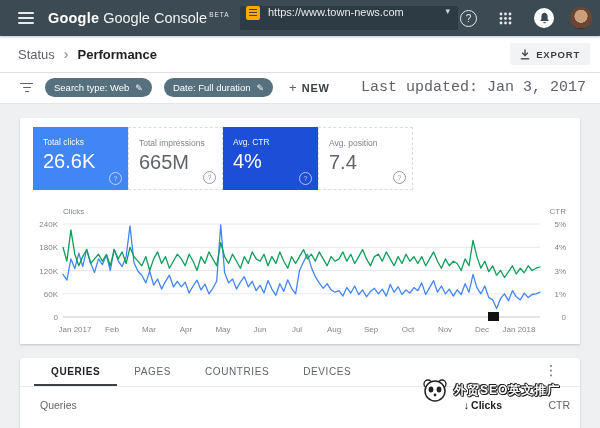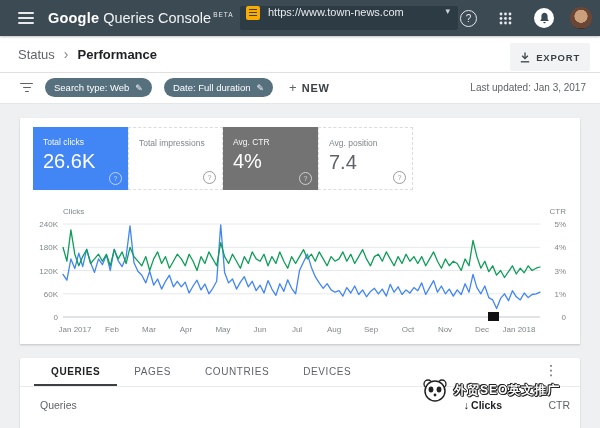--- a/index.html
+++ b/index.html
@@ -25,35 +25,35 @@
   .apps-icon{margin-right:22px;cursor:pointer;display:block;}
   .bell-wrap{width:20px;height:20px;background:#fff;border-radius:50%;display:flex;align-items:center;justify-content:center;margin-right:16px;cursor:pointer;}
   .avatar{width:22px;height:22px;border-radius:50%;margin-right:8px;cursor:pointer;
      background:radial-gradient(circle at 50% 42%, #caa07c 0 38%, #6b4634 40% 72%, #3e2a22 73% 100%);}
 
   
   .crumb-bar{position:absolute;left:0;top:36px;width:600px;height:36px;background:#fff;border-bottom:1px solid #e0e0e0;display:flex;align-items:center;z-index:4;}
   .crumb-section{margin-left:18px;font-size:13px;color:#5f6368;cursor:pointer;}
   .crumb-sep{margin:0 9px;color:#80868b;font-size:14px;}
   .crumb-page{font-size:13px;color:#202124;font-weight:600;}
-  .export-btn{position:absolute;right:10px;top:7px;height:28px;background:#f1f3f4;border-radius:2px;display:flex;align-items:center;padding:0 10px;cursor:pointer;}
+  .export-btn{position:absolute;right:10px;top:7px;height:22px;background:#f1f3f4;border-radius:2px;display:flex;align-items:center;padding:0 10px;cursor:pointer;}
   .export-btn svg{margin-right:6px;}
   .export-label{font-size:9.5px;letter-spacing:.8px;color:#3c4043;font-weight:600;}
 
   
   .filter-bar{position:absolute;left:0;top:72px;width:600px;height:31px;background:#fff;border-bottom:1px solid #e4e6e8;display:flex;align-items:center;z-index:3;}
   .funnel{width:13px;margin-left:20px;cursor:pointer;}
   .funnel span{display:block;height:1.5px;background:#5f6368;margin:2.5px auto;border-radius:1px;}
   .funnel .f1{width:13px;}.funnel .f2{width:8px;}.funnel .f3{width:4px;}
   .chip{height:19px;border-radius:10px;display:flex;align-items:center;color:#fff;font-size:9.5px;padding:0 9px;margin-left:12px;cursor:pointer;white-space:nowrap;justify-content:space-between;}
   .chip .pencil{margin-left:6px;font-size:9px;color:#fff;}
   .new-filter{display:flex;align-items:center;margin-left:16px;cursor:pointer;}
   .new-filter .plus{color:#5f6368;font-size:13px;margin-right:5px;}
   .new-filter .nlabel{font-size:11px;letter-spacing:.8px;color:#3c4043;font-weight:600;}
-  .last-updated{position:absolute;right:14px;font-size:10px;color:#5f6368;}
+  .last-updated{position:absolute;right:14px;font-size:15px;color:#5f6368;font-family:Liberation Mono, monospace;}
 
   
   .chart-card{position:absolute;left:20px;top:118px;width:560px;height:226px;background:#fff;border-radius:0;box-shadow:0 1px 2px rgba(60,64,67,.25);}
   .metrics-row{position:absolute;left:13px;top:9px;display:flex;}
   .metric-card{box-sizing:border-box;width:95px;height:63px;position:relative;cursor:pointer;}
   .metric-card.unselected{border:1px dashed #dadce0;background:#fff;}
   .metric-label{font-size:8.5px;padding:10px 0 0 10px;}
   .metric-value{font-size:20px;padding:3px 0 0 10px;font-weight:400;}
   .metric-help{position:absolute;right:6px;bottom:5px;width:11px;height:11px;border:1px solid currentColor;opacity:.65;border-radius:50%;font-size:7px;line-height:11px;text-align:center;}
   .chart-svg{position:absolute;left:0;top:0;width:560px;height:226px;}
@@ -83,21 +83,21 @@
 
 <div class="stage">
 
   <div class="topbar">
     <div class="hamburger">
         <span></span>
         <span></span>
         <span></span>
       </div>
     <div class="logo">
-      <span class="brand">Google</span><span class="product">Queries Console</span><span class="beta">BETA</span>
+      <span class="brand">Google</span><span class="product">Google Console</span><span class="beta">BETA</span>
     </div>
     <div class="prop-select">
       <div class="prop-icon">
           <i></i>
         </div>
       <div class="prop-url">https://www.town-news.com</div>
       <div class="prop-caret">▾</div>
     </div>
     <div class="top-icons">
       <div class="help-icon">?</div>
@@ -162,23 +162,24 @@
 
   <div class="chart-card">
     <div class="metrics-row">
       <div class="metric-card" style="background: rgb(66, 133, 244); color: rgb(255, 255, 255);">
         <div class="metric-label" style="color: rgba(255, 255, 255, 0.95);">Total clicks</div>
         <div class="metric-value">26.6K</div>
         <div class="metric-help">?</div>
       </div>
       <div class="metric-card unselected" style="background: rgb(255, 255, 255); color: rgb(95, 99, 104);">
         <div class="metric-label" style="color: rgb(128, 134, 139);">Total impressions</div>
-        <div class="metric-help">?</div>
-      </div>
-      <div class="metric-card" style="background: #737373; color: rgb(255, 255, 255);">
+        <div class="metric-value">665M</div>
+        <div class="metric-help">?</div>
+      </div>
+      <div class="metric-card" style="background: #1d4ed8; color: rgb(255, 255, 255);">
         <div class="metric-label" style="color: rgba(255, 255, 255, 0.95);">Avg. CTR</div>
         <div class="metric-value">4%</div>
         <div class="metric-help">?</div>
       </div>
       <div class="metric-card unselected" style="background: rgb(255, 255, 255); color: rgb(95, 99, 104);">
         <div class="metric-label" style="color: rgb(128, 134, 139);">Avg. position</div>
         <div class="metric-value">7.4</div>
         <div class="metric-help">?</div>
       </div>
     </div>

